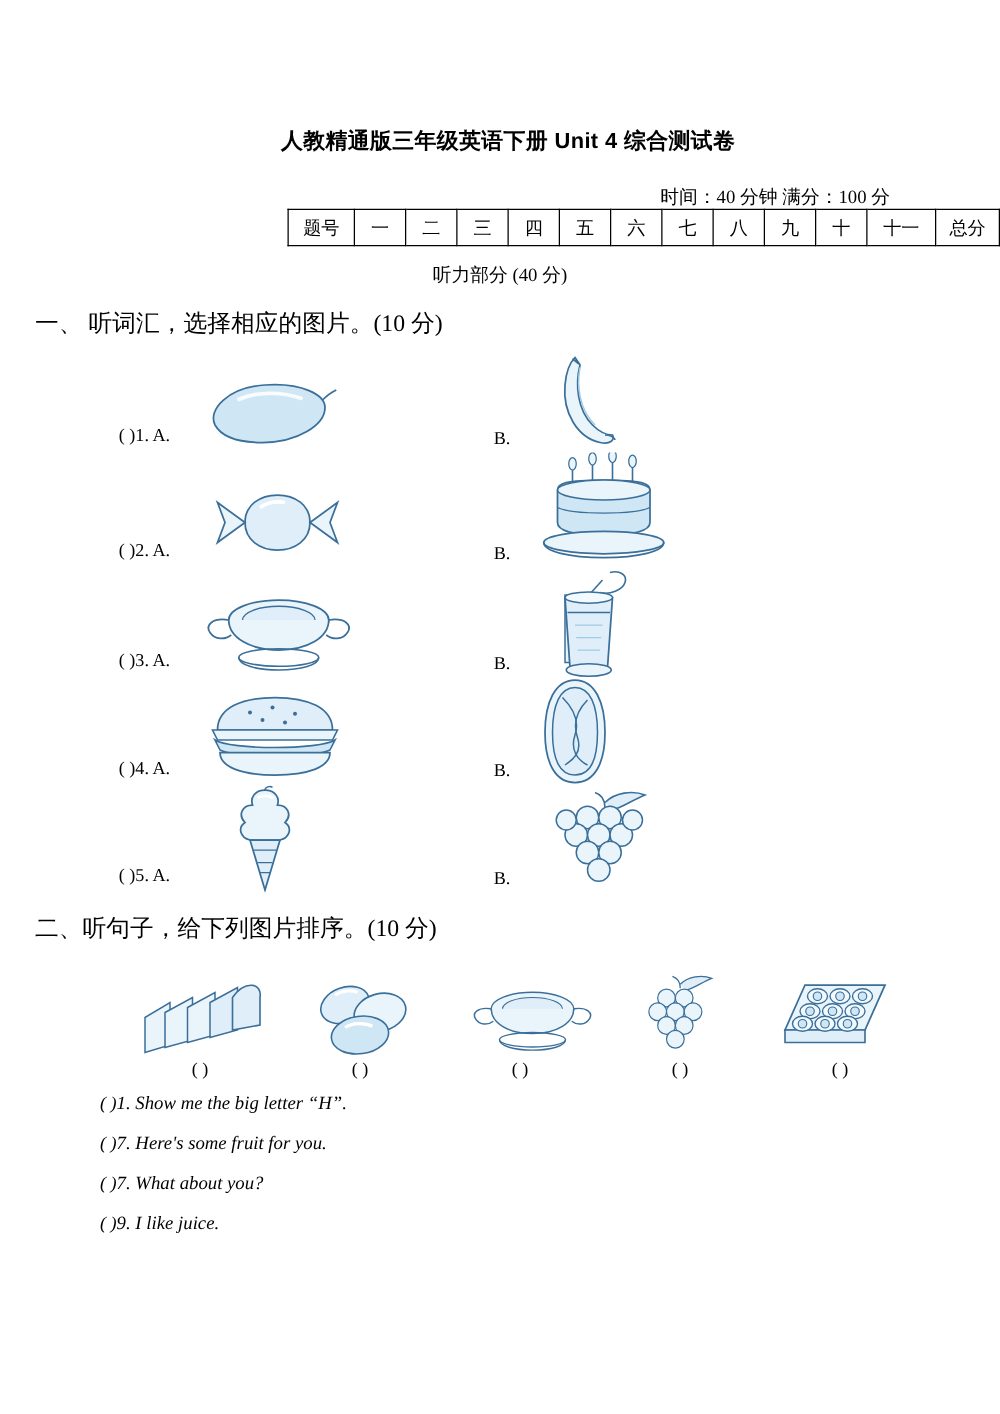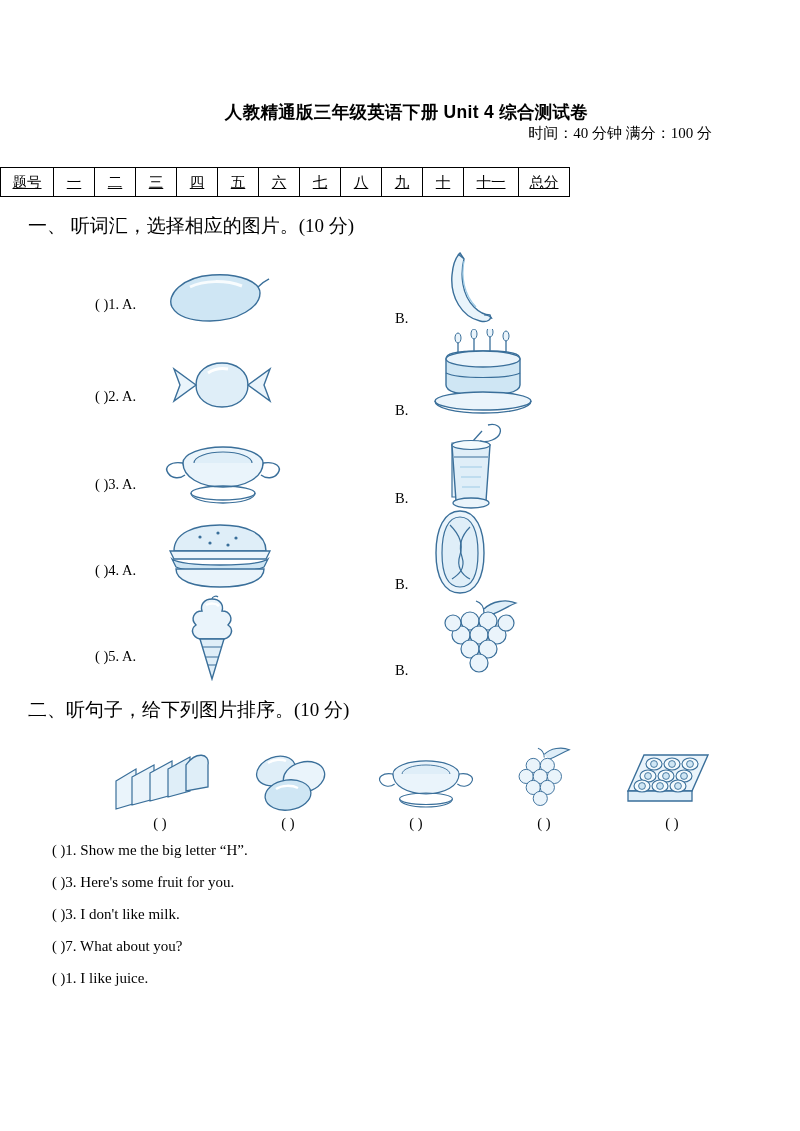--- a/index.html
+++ b/index.html
@@ -27,28 +27,27 @@
     font-weight: bold;
     font-size: 17.5px;
     margin-top: 100px;
     letter-spacing: 0.3px;
     padding-left: 13px;
   }
   .meta-line {
     text-align: right;
     padding-right: 88px;
     font-size: 15px;
-    margin-top: 0;
+    margin-top: 24px;
     font-family: "Liberation Serif", serif;
   }
   .score-table-wrap {
     display: flex;
-    justify-content: flex-start;
-    margin-top: 24px;
-    text-decoration: underline;
+    justify-content: flex-end;
+    margin-top: 0;
   }
   table.score-table {
     border-collapse: collapse;
     font-size: 14.5px;
   }
   table.score-table td {
     border: 1px solid #000;
     height: 26px;
     text-align: center;
     vertical-align: middle;
@@ -82,21 +81,21 @@
 
   
   .pic-rows { margin-top: 6px; }
   .pic-row {
     position: relative;
     height: 84px;
   }
   .pic-row .opt-a {
     position: absolute;
     left: 95px;
-    bottom: 16px;
+    bottom: 4px;
     font-size: 14.5px;
   }
   .pic-row .opt-b {
     position: absolute;
     left: 395px;
     bottom: 2px;
     font-size: 14.5px;
   }
   .pic-row .art-a {
     position: absolute;
@@ -133,23 +132,24 @@
   }
   .order-brackets span {
     width: 100px;
     text-align: center;
   }
 
   
   .tf-list { margin-top: 10px; }
   .tf-item {
     font-size: 15px;
-    padding-left: 52px;
+    padding-left: 80px;
     margin-top: 15px;
     font-family: "Liberation Serif", serif;
+    font-style: italic;
   }
   .tf-item .en { font-family: "Liberation Serif", serif; }
   svg { display: block; }
 </style>
 </head>
 <body>
 
 <div class="page">
 
   <div class="title">人教精通版三年级英语下册 Unit 4 综合测试卷</div>
@@ -171,20 +171,21 @@
         <td class="num">八</td>
         <td class="num">九</td>
         <td class="num">十</td>
         <td class="wide">十一</td>
         <td class="total">总分</td>
       </tr>
     </tbody>
       </table>
   </div>
 
+  <div class="section-center">听力部分 (40 分)</div>
 
   <div class="q-heading">一、 听词汇，选择相应的图片。(10 分)</div>
 
   <div class="pic-rows">
 
     <div class="pic-row">
       <div class="opt-a">
         <span class="paren">(      )</span><span>1.</span> <span>A.</span>
       </div>
       <div class="art-a">
@@ -423,26 +424,23 @@
       <span>(      )</span>
     </div>
   </div>
 
 
   <div class="tf-list">
     <div class="tf-item">
       <span class="paren">(      )</span><span class="en">1. Show me the big letter   “H”.</span>
     </div>
     <div class="tf-item">
-      <span class="paren">(      )</span><span class="en">3. Here's some fruit for you.</span>
-    </div>
-    <div class="tf-item">
-      <span class="paren">(      )</span><span class="en">3. I don't like milk.</span>
+      <span class="paren">(      )</span><span class="en">7. Here's some fruit for you.</span>
     </div>
     <div class="tf-item">
       <span class="paren">(      )</span><span class="en">7. What about you?</span>
     </div>
     <div class="tf-item">
-      <span class="paren">(      )</span><span class="en">1. I like juice.</span>
+      <span class="paren">(      )</span><span class="en">9. I like juice.</span>
     </div>
   </div>
 
 </div>
 
 </body></html>

